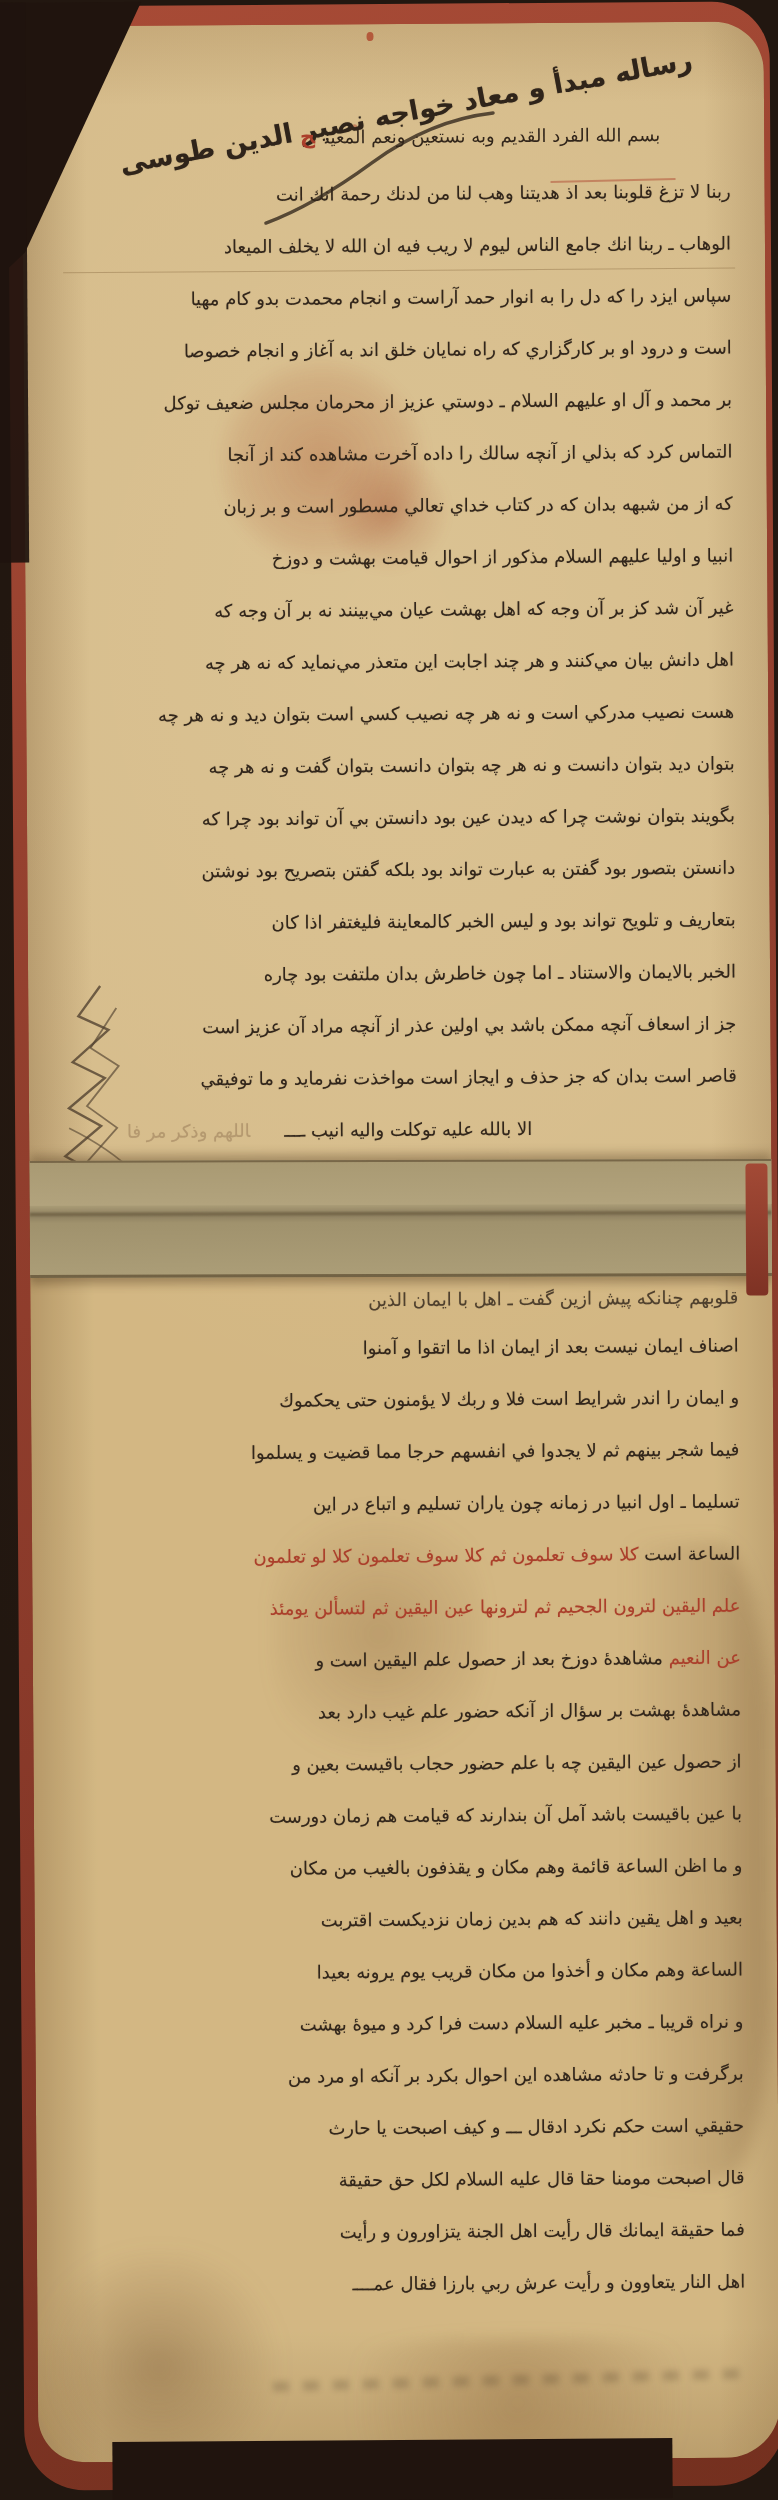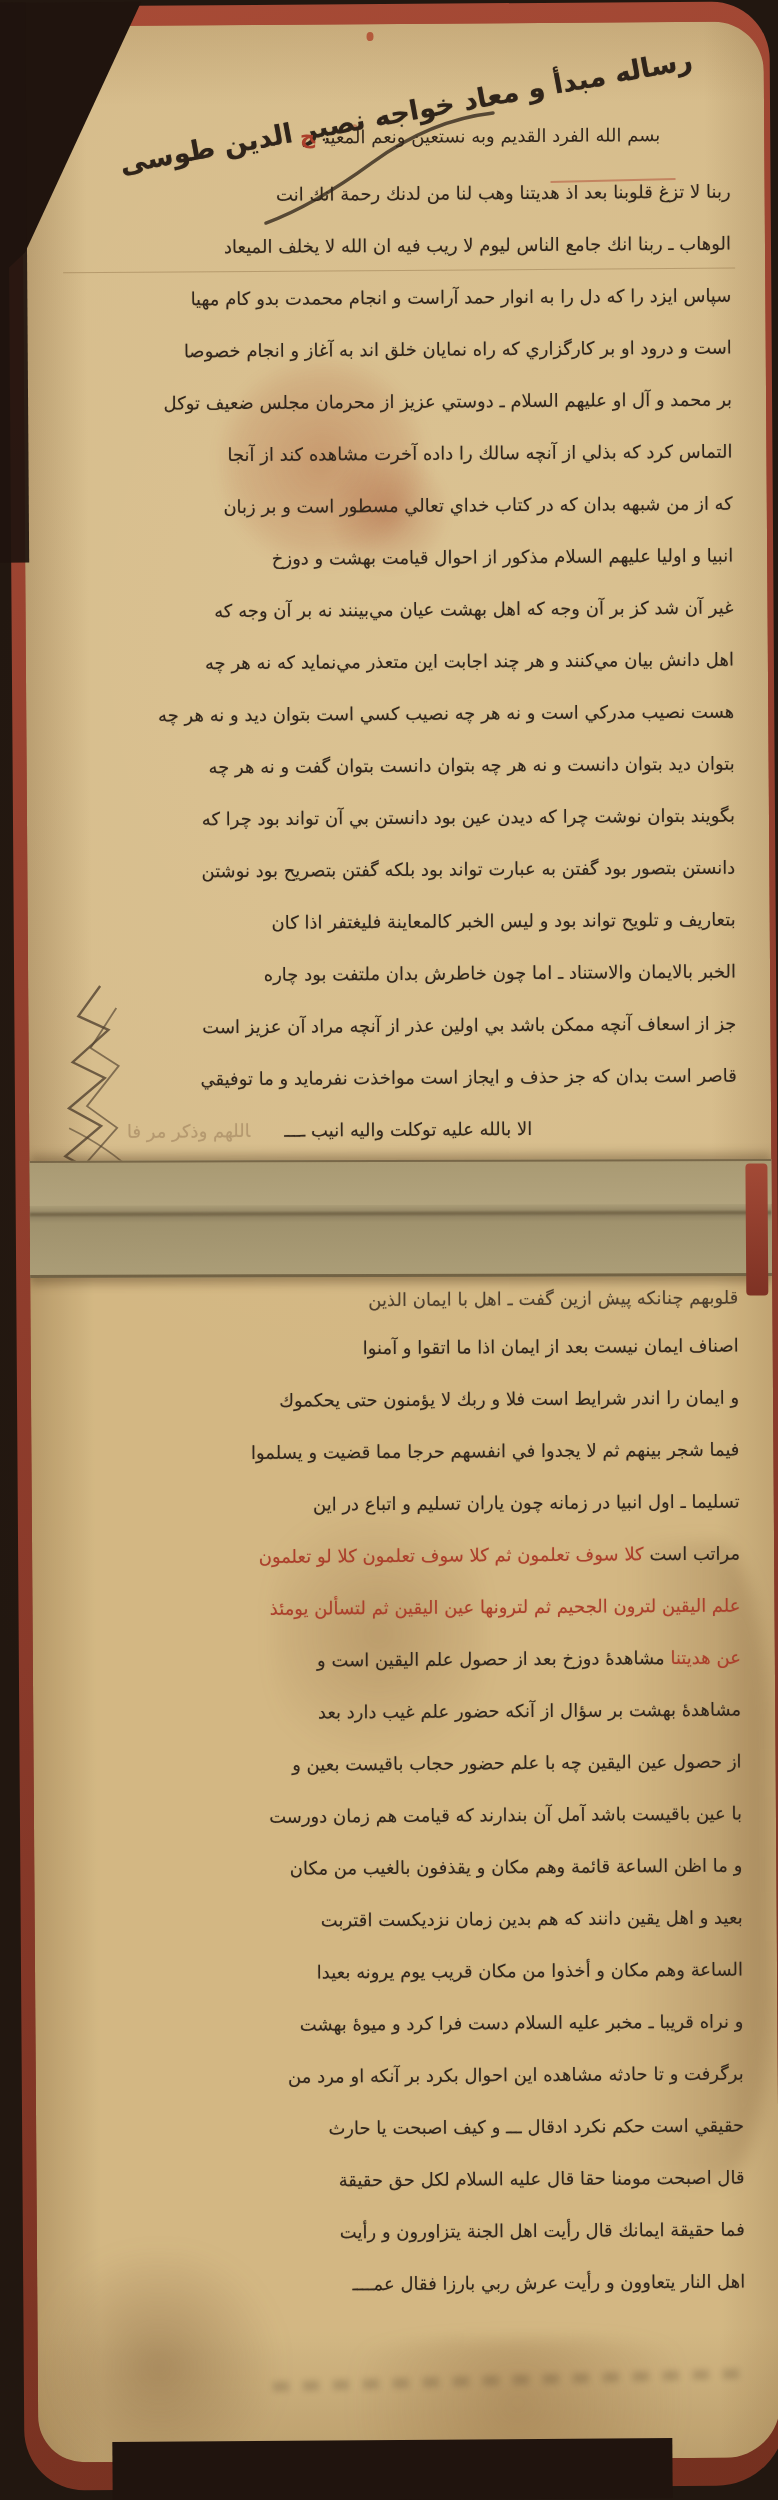--- a/index.html
+++ b/index.html
@@ -158,27 +158,27 @@
 
     <div class="block body2 rtl">
       <div class="l clipped">
         <span>قلوبهم چنانكه پيش ازين گفت ـ اهل با ايمان الذين</span>
       </div>
       <div class="l"><span>اصناف ايمان نيست بعد از ايمان اذا ما اتقوا و آمنوا</span></div>
       <div class="l"><span>و ايمان را اندر شرايط است فلا و ربك لا يؤمنون حتى يحكموك</span></div>
       <div class="l"><span>فيما شجر بينهم ثم لا يجدوا في انفسهم حرجا مما قضيت و يسلموا</span></div>
       <div class="l"><span>تسليما ـ اول انبيا در زمانه چون ياران تسليم و اتباع در اين</span></div>
       <div class="l">
-        <span>مراتب است </span><span class="red-ink">كلا سوف تعلمون ثم كلا سوف تعلمون كلا لو تعلمون</span>
+        <span>الساعة است </span><span class="red-ink">كلا سوف تعلمون ثم كلا سوف تعلمون كلا لو تعلمون</span>
       </div>
       <div class="l">
         <span class="red-ink">علم اليقين لترون الجحيم ثم لترونها عين اليقين ثم لتسألن يومئذ</span>
       </div>
       <div class="l">
-        <span class="red-ink">عن هديتنا </span><span>مشاهدهٔ دوزخ بعد از حصول علم اليقين است و</span>
+        <span class="red-ink">عن النعيم </span><span>مشاهدهٔ دوزخ بعد از حصول علم اليقين است و</span>
       </div>
       <div class="l"><span>مشاهدهٔ بهشت بر سؤال از آنكه حضور علم غيب دارد بعد</span></div>
       <div class="l"><span>از حصول عين اليقين چه با علم حضور حجاب باقيست بعين و</span></div>
       <div class="l"><span>با عين باقيست باشد آمل آن بندارند كه قيامت هم زمان دورست</span></div>
       <div class="l"><span>و ما اظن الساعة قائمة وهم مكان و يقذفون بالغيب من مكان</span></div>
       <div class="l"><span>بعيد و اهل يقين دانند كه هم بدين زمان نزديكست اقتربت</span></div>
       <div class="l"><span>الساعة وهم مكان و أخذوا من مكان قريب يوم يرونه بعيدا</span></div>
       <div class="l"><span>و نراه قريبا ـ مخبر عليه السلام دست فرا كرد و ميوهٔ بهشت</span></div>
       <div class="l"><span>برگرفت و تا حادثه مشاهده اين احوال بكرد بر آنكه او مرد من</span></div>
       <div class="l"><span>حقيقي است حكم نكرد ادقال ـــ و كيف اصبحت يا حارث</span></div>

